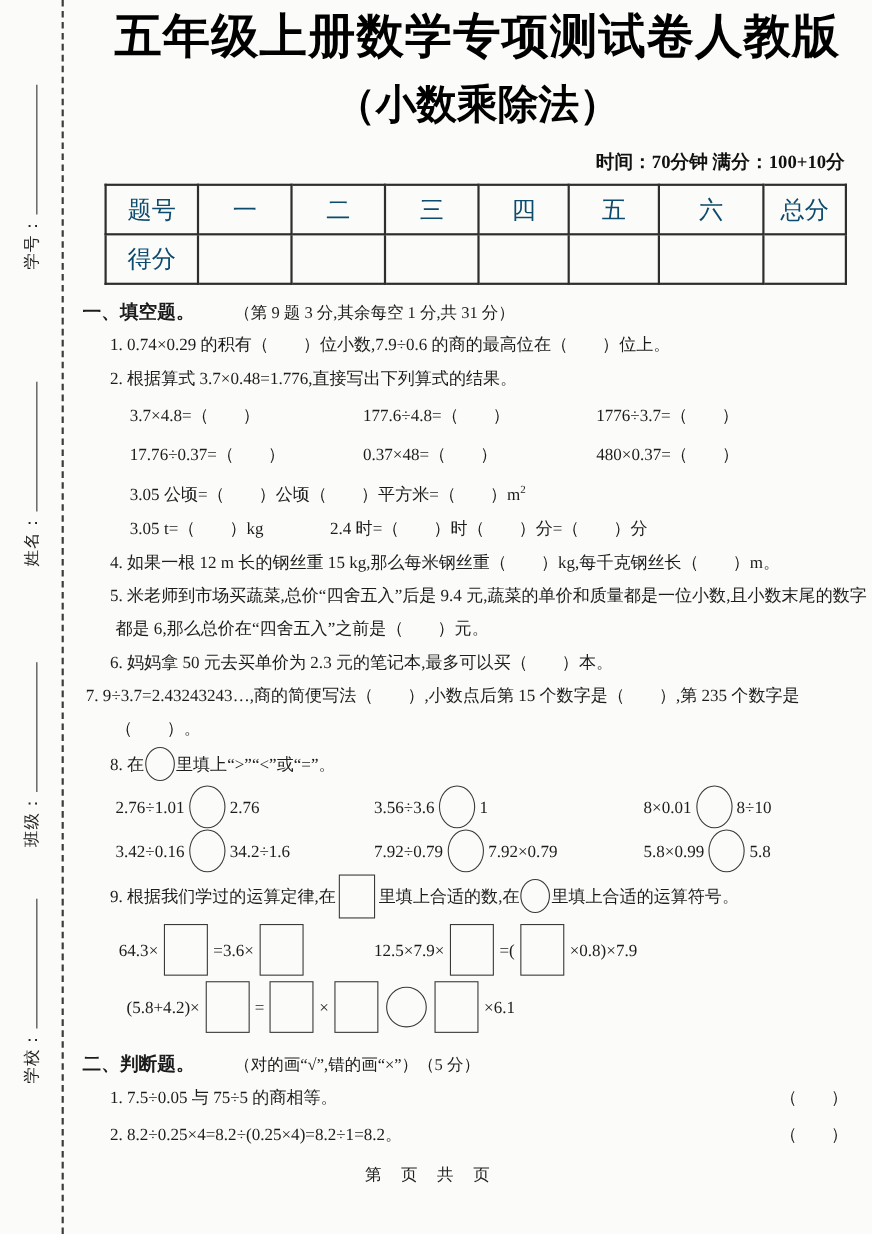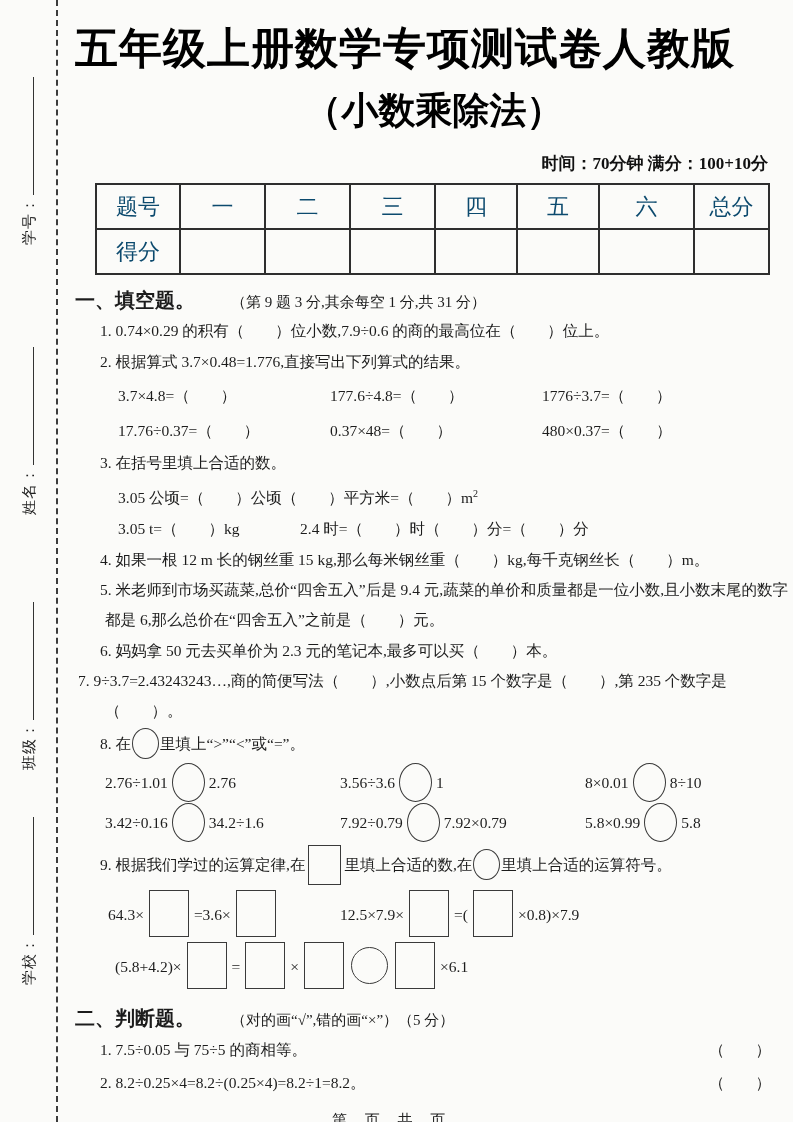--- a/index.html
+++ b/index.html
@@ -22,21 +22,21 @@
     white-space:nowrap;
     font-size:15px;letter-spacing:1px;color:#222;
   }
   .side-line{
     display:inline-block;width:118px;height:13px;
     border-bottom:1.6px solid #333;margin-left:2px;
   }
   
   .content{position:absolute;left:75px;top:0;width:718px;}
   .title{
-    margin-top:20px;
+    margin-top:4px;text-align:center;
     font-family:"Liberation Sans", sans-serif;font-weight:bold;
     font-size:43px;letter-spacing:1px;color:#000;
   }
   .subtitle{
     margin-top:8px;text-align:center;
     font-family:"Liberation Sans", sans-serif;font-weight:bold;
     font-size:37px;color:#000;
   }
   .meta{
     margin-top:16px;padding-right:25px;text-align:right;
@@ -47,21 +47,21 @@
     border-collapse:collapse;margin:8px 25px 0 20px;
     width:673px;table-layout:fixed;
   }
   table.score td{
     border:2px solid #2e2e2e;height:43px;
     text-align:center;font-size:22px;color:#0c4a6e;padding:0;
   }
   
   .questions{font-size:15.5px;line-height:31px;color:#1c1c1c;}
   .sec-head{margin-top:12px;line-height:26px;}
-  .sec-title{font-weight:bold;font-size:20px;}
+  .sec-title{font-weight:bold;font-size:17px;}
   .sec-note{font-size:15px;margin-left:36px;}
   .q{padding-left:30px;text-indent:-5px;}
   .q.hang7{text-indent:-27px;}
   .eq-row{display:grid;grid-template-columns:212px 212px 1fr;padding-left:43px;margin-top:2px;line-height:33px;}
   .two-col{display:grid;grid-template-columns:182px 1fr;padding-left:43px;}
   .cmp-row{display:grid;grid-template-columns:235px 245px 1fr;padding-left:30px;line-height:40px;height:40px;}
   .q9-row1{display:grid;grid-template-columns:232px 1fr;padding-left:33px;line-height:52px;height:52px;}
   .q9-row2{padding-left:40px;line-height:52px;height:52px;}
   .judge{display:flex;justify-content:space-between;padding:0 22px 0 25px;line-height:33px;align-items:flex-end;}
   
@@ -165,21 +165,20 @@
         <span>3.7×4.8=（　　）</span>
         <span>177.6÷4.8=（　　）</span>
         <span>1776÷3.7=（　　）</span>
       </div>
       <div class="eq-row">
         <span>17.76÷0.37=（　　）</span>
         <span>0.37×48=（　　）</span>
         <span>480×0.37=（　　）</span>
       </div>
 
-      <div class="q">3. 在括号里填上合适的数。</div>
       <div class="two-col">
         <span style="grid-column:1 / span 2"><span>3.05 公顷=（　　）公顷（　　）平方米=（　　）m</span><sup>2</sup></span>
       </div>
       <div class="two-col">
         <span>3.05 t=（　　）kg</span>
         <span>2.4 时=（　　）时（　　）分=（　　）分</span>
       </div>
 
       <div class="q">4. 如果一根 12 m 长的钢丝重 15 kg,那么每米钢丝重（　　）kg,每千克钢丝长（　　）m。</div>
       <div class="q" style="line-height:30px">5. 米老师到市场买蔬菜,总价“四舍五入”后是 9.4 元,蔬菜的单价和质量都是一位小数,且小数末尾的数字都是 6,那么总价在“四舍五入”之前是（　　）元。</div>

